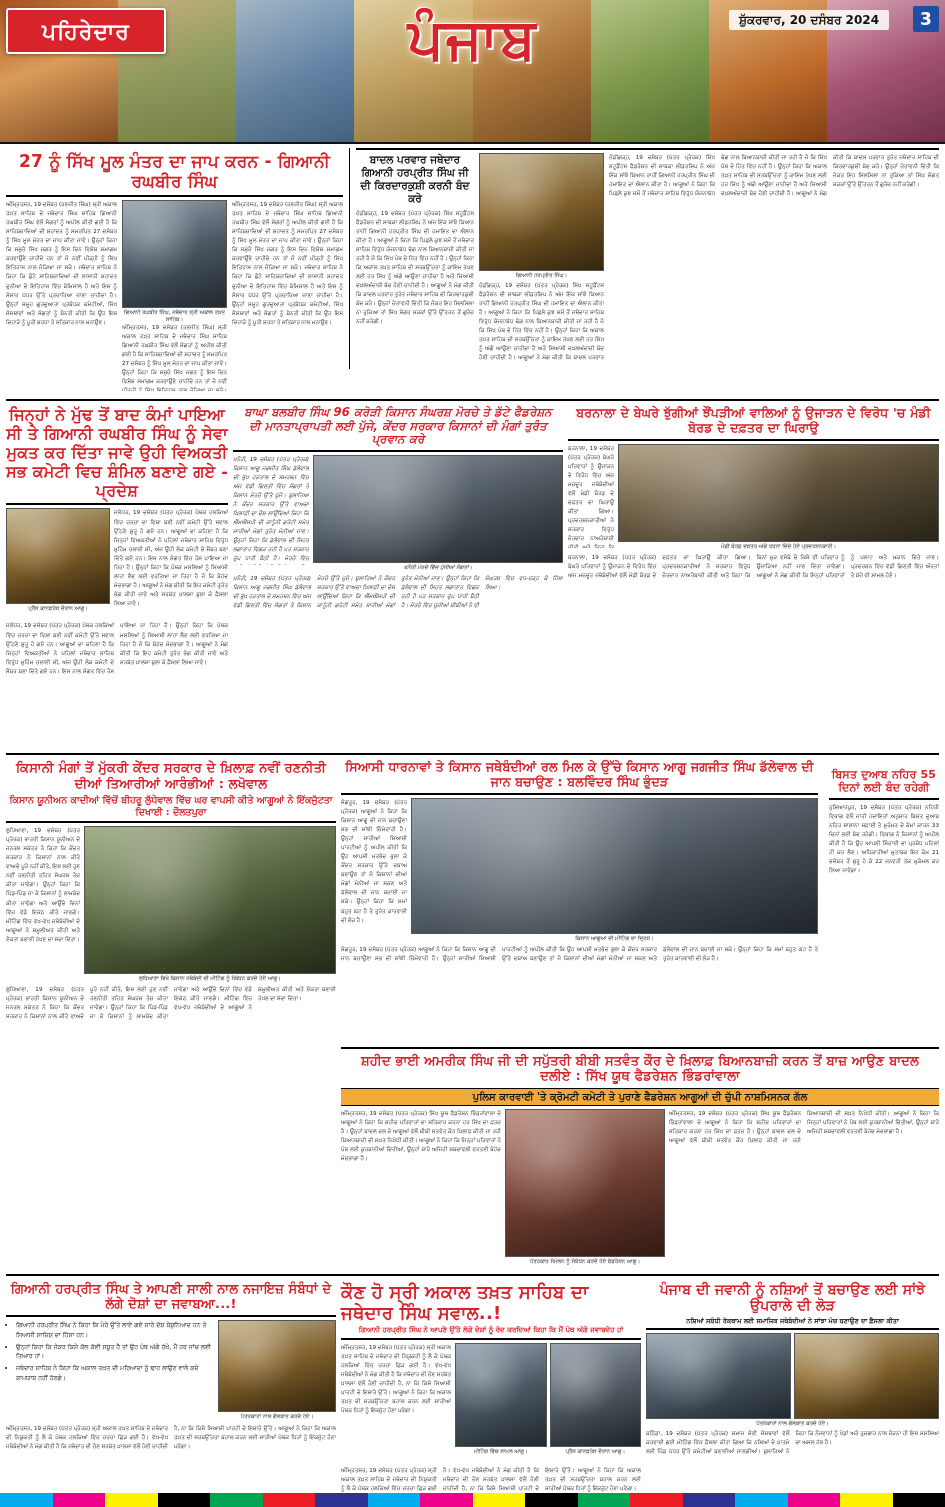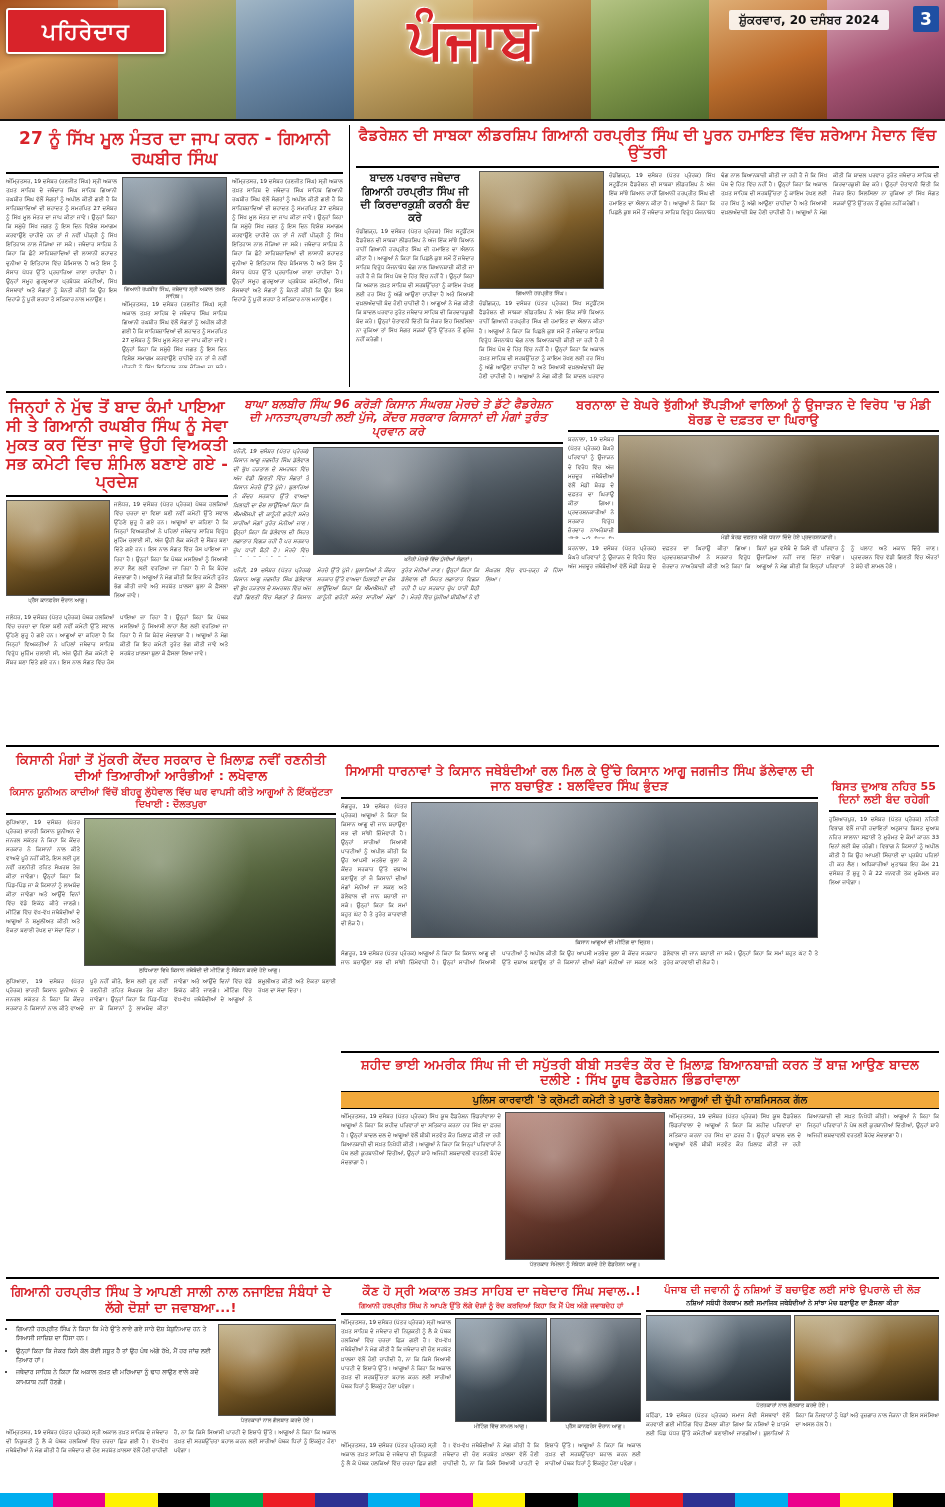--- a/index.html
+++ b/index.html
@@ -8,21 +8,21 @@
     width: 945px; height: 1507px;
     background: #ffffff;
     font-family: "DejaVu Sans", "Liberation Sans", sans-serif;
     overflow: hidden;
     position: relative;
   }
   .page { position:relative; width:945px; height:1507px; background:#fff; }
 
   
   .masthead {
-    position:relative; height:121px; width:945px;
+    position:relative; height:144px; width:945px;
     background: linear-gradient(90deg,#8d3c18 0%, #b4541d 12%, #c9b273 25%, #7aa0c0 38%, #e0c98d 50%, #b9894b 62%, #6f8f4a 75%, #c06a2a 88%, #8a3a16 100%);
     overflow:hidden; border-bottom:2px solid #111;
   }
   .mh-photos { position:absolute; inset:0; display:flex; }
   .mh-photos div { flex:1; height:100%; opacity:.92; }
   .p1{background:linear-gradient(160deg,#a8521f,#e0a45e 45%,#7e4c25);}
   .p2{background:linear-gradient(160deg,#cbb482,#8a9c5e 50%,#6b7a43);}
   .p3{background:linear-gradient(160deg,#9fb7cc,#5e7fa3 55%,#3e5b7a);}
   .p4{background:linear-gradient(160deg,#e6d3a0,#c5a05a 50%,#8a6a30);}
   .p5{background:linear-gradient(160deg,#d6a86a,#a76f34 50%,#6d4620);}
@@ -152,21 +152,20 @@
           </div>
           <div style="flex:1;">
             <div class="body-text" style="height:195px; overflow:hidden;">ਅੰਮ੍ਰਿਤਸਰ, 19 ਦਸੰਬਰ (ਰਣਜੀਤ ਸਿੰਘ) ਸ੍ਰੀ ਅਕਾਲ ਤਖ਼ਤ ਸਾਹਿਬ ਦੇ ਜਥੇਦਾਰ ਸਿੰਘ ਸਾਹਿਬ ਗਿਆਨੀ ਰਘਬੀਰ ਸਿੰਘ ਵੱਲੋਂ ਸੰਗਤਾਂ ਨੂੰ ਅਪੀਲ ਕੀਤੀ ਗਈ ਹੈ ਕਿ ਸਾਹਿਬਜ਼ਾਦਿਆਂ ਦੀ ਸ਼ਹਾਦਤ ਨੂੰ ਸਮਰਪਿਤ 27 ਦਸੰਬਰ ਨੂੰ ਸਿੱਖ ਮੂਲ ਮੰਤਰ ਦਾ ਜਾਪ ਕੀਤਾ ਜਾਵੇ। ਉਨ੍ਹਾਂ ਕਿਹਾ ਕਿ ਸਮੁੱਚੇ ਸਿੱਖ ਜਗਤ ਨੂੰ ਇਸ ਦਿਨ ਵਿਸ਼ੇਸ਼ ਸਮਾਗਮ ਕਰਵਾਉਣੇ ਚਾਹੀਦੇ ਹਨ ਤਾਂ ਜੋ ਨਵੀਂ ਪੀੜ੍ਹੀ ਨੂੰ ਸਿੱਖ ਇਤਿਹਾਸ ਨਾਲ ਜੋੜਿਆ ਜਾ ਸਕੇ। ਜਥੇਦਾਰ ਸਾਹਿਬ ਨੇ ਕਿਹਾ ਕਿ ਛੋਟੇ ਸਾਹਿਬਜ਼ਾਦਿਆਂ ਦੀ ਲਾਸਾਨੀ ਸ਼ਹਾਦਤ ਦੁਨੀਆ ਦੇ ਇਤਿਹਾਸ ਵਿੱਚ ਬੇਮਿਸਾਲ ਹੈ ਅਤੇ ਇਸ ਨੂੰ ਸੰਸਾਰ ਪੱਧਰ ਉੱਤੇ ਪ੍ਰਚਾਰਿਆ ਜਾਣਾ ਚਾਹੀਦਾ ਹੈ। ਉਨ੍ਹਾਂ ਸਮੂਹ ਗੁਰਦੁਆਰਾ ਪ੍ਰਬੰਧਕ ਕਮੇਟੀਆਂ, ਸਿੱਖ ਸੰਸਥਾਵਾਂ ਅਤੇ ਸੰਗਤਾਂ ਨੂੰ ਬੇਨਤੀ ਕੀਤੀ ਕਿ ਉਹ ਇਸ ਦਿਹਾੜੇ ਨੂੰ ਪੂਰੀ ਸ਼ਰਧਾ ਤੇ ਸਤਿਕਾਰ ਨਾਲ ਮਨਾਉਣ।</div>
           </div>
         </div>
       </div>
 
       <div style="width:6px;"></div>
 
       <div style="flex:1; border-left:1px solid #000; padding-left:6px;">
-        <div class="hl hl-lg" style="text-align:center; padding:2px 0 4px; font-size:15px;">ਫੈਡਰੇਸ਼ਨ ਦੀ ਸਾਬਕਾ ਲੀਡਰਸ਼ਿਪ ਗਿਆਨੀ ਹਰਪ੍ਰੀਤ ਸਿੰਘ ਦੀ ਪੂਰਨ ਹਮਾਇਤ ਵਿੱਚ ਸ਼ਰੇਆਮ ਮੈਦਾਨ ਵਿੱਚ ਉੱਤਰੀ</div>
         <div class="hbar" style="margin-bottom:3px;"></div>
         <div style="display:flex; gap:5px;">
           <div style="width:118px;">
             <div class="sub" style="padding-bottom:3px;">ਬਾਦਲ ਪਰਵਾਰ ਜਥੇਦਾਰ ਗਿਆਨੀ ਹਰਪ੍ਰੀਤ ਸਿੰਘ ਜੀ ਦੀ ਕਿਰਦਾਰਕੁਸ਼ੀ ਕਰਨੀ ਬੰਦ ਕਰੇ</div>
             <div class="body-text" style="height:160px; overflow:hidden;">ਚੰਡੀਗੜ੍ਹ, 19 ਦਸੰਬਰ (ਪੱਤਰ ਪ੍ਰੇਰਕ) ਸਿੱਖ ਸਟੂਡੈਂਟਸ ਫੈਡਰੇਸ਼ਨ ਦੀ ਸਾਬਕਾ ਲੀਡਰਸ਼ਿਪ ਨੇ ਅੱਜ ਇੱਕ ਸਾਂਝੇ ਬਿਆਨ ਰਾਹੀਂ ਗਿਆਨੀ ਹਰਪ੍ਰੀਤ ਸਿੰਘ ਦੀ ਹਮਾਇਤ ਦਾ ਐਲਾਨ ਕੀਤਾ ਹੈ। ਆਗੂਆਂ ਨੇ ਕਿਹਾ ਕਿ ਪਿਛਲੇ ਕੁਝ ਸਮੇਂ ਤੋਂ ਜਥੇਦਾਰ ਸਾਹਿਬ ਵਿਰੁੱਧ ਯੋਜਨਾਬੱਧ ਢੰਗ ਨਾਲ ਬਿਆਨਬਾਜ਼ੀ ਕੀਤੀ ਜਾ ਰਹੀ ਹੈ ਜੋ ਕਿ ਸਿੱਖ ਪੰਥ ਦੇ ਹਿੱਤ ਵਿੱਚ ਨਹੀਂ ਹੈ। ਉਨ੍ਹਾਂ ਕਿਹਾ ਕਿ ਅਕਾਲ ਤਖ਼ਤ ਸਾਹਿਬ ਦੀ ਸਰਬਉੱਚਤਾ ਨੂੰ ਕਾਇਮ ਰੱਖਣ ਲਈ ਹਰ ਸਿੱਖ ਨੂੰ ਅੱਗੇ ਆਉਣਾ ਚਾਹੀਦਾ ਹੈ ਅਤੇ ਸਿਆਸੀ ਦਖ਼ਲਅੰਦਾਜ਼ੀ ਬੰਦ ਹੋਣੀ ਚਾਹੀਦੀ ਹੈ। ਆਗੂਆਂ ਨੇ ਮੰਗ ਕੀਤੀ ਕਿ ਬਾਦਲ ਪਰਵਾਰ ਤੁਰੰਤ ਜਥੇਦਾਰ ਸਾਹਿਬ ਦੀ ਕਿਰਦਾਰਕੁਸ਼ੀ ਬੰਦ ਕਰੇ। ਉਨ੍ਹਾਂ ਚੇਤਾਵਨੀ ਦਿੱਤੀ ਕਿ ਜੇਕਰ ਇਹ ਸਿਲਸਿਲਾ ਨਾ ਰੁਕਿਆ ਤਾਂ ਸਿੱਖ ਸੰਗਤ ਸੜਕਾਂ ਉੱਤੇ ਉੱਤਰਨ ਤੋਂ ਗੁਰੇਜ਼ ਨਹੀਂ ਕਰੇਗੀ।</div>
           </div>
           <div style="width:125px;">
             <div class="photo ph-turban" style="height:118px;"></div>
             <div class="cap">ਗਿਆਨੀ ਹਰਪ੍ਰੀਤ ਸਿੰਘ।</div>
             <div class="body-text" style="height:80px; overflow:hidden; margin-top:2px;">ਚੰਡੀਗੜ੍ਹ, 19 ਦਸੰਬਰ (ਪੱਤਰ ਪ੍ਰੇਰਕ) ਸਿੱਖ ਸਟੂਡੈਂਟਸ ਫੈਡਰੇਸ਼ਨ ਦੀ ਸਾਬਕਾ ਲੀਡਰਸ਼ਿਪ ਨੇ ਅੱਜ ਇੱਕ ਸਾਂਝੇ ਬਿਆਨ ਰਾਹੀਂ ਗਿਆਨੀ ਹਰਪ੍ਰੀਤ ਸਿੰਘ ਦੀ ਹਮਾਇਤ ਦਾ ਐਲਾਨ ਕੀਤਾ ਹੈ। ਆਗੂਆਂ ਨੇ ਕਿਹਾ ਕਿ ਪਿਛਲੇ ਕੁਝ ਸਮੇਂ ਤੋਂ ਜਥੇਦਾਰ ਸਾਹਿਬ ਵਿਰੁੱਧ ਯੋਜਨਾਬੱਧ ਢੰਗ ਨਾਲ ਬਿਆਨਬਾਜ਼ੀ ਕੀਤੀ ਜਾ ਰਹੀ ਹੈ ਜੋ ਕਿ ਸਿੱਖ ਪੰਥ ਦੇ ਹਿੱਤ ਵਿੱਚ ਨਹੀਂ ਹੈ। ਉਨ੍ਹਾਂ ਕਿਹਾ ਕਿ ਅਕਾਲ ਤਖ਼ਤ ਸਾਹਿਬ ਦੀ ਸਰਬਉੱਚਤਾ ਨੂੰ ਕਾਇਮ ਰੱਖਣ ਲਈ ਹਰ ਸਿੱਖ ਨੂੰ ਅੱਗੇ ਆਉਣਾ ਚਾਹੀਦਾ ਹੈ ਅਤੇ ਸਿਆਸੀ ਦਖ਼ਲਅੰਦਾਜ਼ੀ ਬੰਦ ਹੋਣੀ ਚਾਹੀਦੀ ਹੈ। ਆਗੂਆਂ ਨੇ ਮੰਗ ਕੀਤੀ ਕਿ ਬਾਦਲ ਪਰਵਾਰ ਤੁਰੰਤ ਜਥੇਦਾਰ ਸਾਹਿਬ ਦੀ ਕਿਰਦਾਰਕੁਸ਼ੀ ਬੰਦ ਕਰੇ। ਉਨ੍ਹਾਂ ਚੇਤਾਵਨੀ ਦਿੱਤੀ ਕਿ ਜੇਕਰ ਇਹ ਸਿਲਸਿਲਾ ਨਾ ਰੁਕਿਆ ਤਾਂ ਸਿੱਖ ਸੰਗਤ ਸੜਕਾਂ ਉੱਤੇ ਉੱਤਰਨ ਤੋਂ ਗੁਰੇਜ਼ ਨਹੀਂ ਕਰੇਗੀ।</div>
@@ -248,21 +247,21 @@
             <div class="photo ph-green" style="height:148px;"></div>
             <div class="cap">ਲੁਧਿਆਣਾ ਵਿਖੇ ਕਿਸਾਨ ਜਥੇਬੰਦੀ ਦੀ ਮੀਟਿੰਗ ਨੂੰ ਸੰਬੋਧਨ ਕਰਦੇ ਹੋਏ ਆਗੂ।</div>
           </div>
         </div>
         <div class="body-text cols4" style="height:238px; overflow:hidden; margin-top:3px;">ਲੁਧਿਆਣਾ, 19 ਦਸੰਬਰ (ਪੱਤਰ ਪ੍ਰੇਰਕ) ਭਾਰਤੀ ਕਿਸਾਨ ਯੂਨੀਅਨ ਦੇ ਜਨਰਲ ਸਕੱਤਰ ਨੇ ਕਿਹਾ ਕਿ ਕੇਂਦਰ ਸਰਕਾਰ ਨੇ ਕਿਸਾਨਾਂ ਨਾਲ ਕੀਤੇ ਵਾਅਦੇ ਪੂਰੇ ਨਹੀਂ ਕੀਤੇ, ਇਸ ਲਈ ਹੁਣ ਨਵੀਂ ਰਣਨੀਤੀ ਤਹਿਤ ਸੰਘਰਸ਼ ਤੇਜ਼ ਕੀਤਾ ਜਾਵੇਗਾ। ਉਨ੍ਹਾਂ ਕਿਹਾ ਕਿ ਪਿੰਡ-ਪਿੰਡ ਜਾ ਕੇ ਕਿਸਾਨਾਂ ਨੂੰ ਲਾਮਬੰਦ ਕੀਤਾ ਜਾਵੇਗਾ ਅਤੇ ਆਉਂਦੇ ਦਿਨਾਂ ਵਿੱਚ ਵੱਡੇ ਇਕੱਠ ਕੀਤੇ ਜਾਣਗੇ। ਮੀਟਿੰਗ ਵਿੱਚ ਵੱਖ-ਵੱਖ ਜਥੇਬੰਦੀਆਂ ਦੇ ਆਗੂਆਂ ਨੇ ਸ਼ਮੂਲੀਅਤ ਕੀਤੀ ਅਤੇ ਏਕਤਾ ਬਣਾਈ ਰੱਖਣ ਦਾ ਸੱਦਾ ਦਿੱਤਾ।</div>
       </div>
 
       <div style="width:5px; border-left:1px solid #000;"></div>
 
       <div style="flex:1;">
-        <div class="flex" style="align-items:flex-end;margin-top:12px;">
+        <div class="flex" style="align-items:center;">
           <div style="flex:1;">
             <div class="hl hl-md" style="text-align:center; font-size:12.5px; padding:2px 2px 3px;">ਸਿਆਸੀ ਧਾਰਨਾਵਾਂ ਤੇ ਕਿਸਾਨ ਜਥੇਬੰਦੀਆਂ ਰਲ ਮਿਲ ਕੇ ਉੱਚੇ ਕਿਸਾਨ ਆਗੂ ਜਗਜੀਤ ਸਿੰਘ ਡੱਲੇਵਾਲ ਦੀ ਜਾਨ ਬਚਾਉਣ : ਬਲਵਿੰਦਰ ਸਿੰਘ ਭੁੰਦੜ</div>
             <div class="hbar" style="margin-bottom:3px;"></div>
             <div style="display:flex; gap:4px;">
               <div style="width:66px;">
                 <div class="body-text" style="height:138px; overflow:hidden;">ਸੰਗਰੂਰ, 19 ਦਸੰਬਰ (ਪੱਤਰ ਪ੍ਰੇਰਕ) ਆਗੂਆਂ ਨੇ ਕਿਹਾ ਕਿ ਕਿਸਾਨ ਆਗੂ ਦੀ ਜਾਨ ਬਚਾਉਣਾ ਸਭ ਦੀ ਸਾਂਝੀ ਜ਼ਿੰਮੇਵਾਰੀ ਹੈ। ਉਨ੍ਹਾਂ ਸਾਰੀਆਂ ਸਿਆਸੀ ਪਾਰਟੀਆਂ ਨੂੰ ਅਪੀਲ ਕੀਤੀ ਕਿ ਉਹ ਆਪਸੀ ਮਤਭੇਦ ਭੁਲਾ ਕੇ ਕੇਂਦਰ ਸਰਕਾਰ ਉੱਤੇ ਦਬਾਅ ਬਣਾਉਣ ਤਾਂ ਜੋ ਕਿਸਾਨਾਂ ਦੀਆਂ ਮੰਗਾਂ ਮੰਨੀਆਂ ਜਾ ਸਕਣ ਅਤੇ ਡੱਲੇਵਾਲ ਦੀ ਜਾਨ ਬਚਾਈ ਜਾ ਸਕੇ। ਉਨ੍ਹਾਂ ਕਿਹਾ ਕਿ ਸਮਾਂ ਬਹੁਤ ਘੱਟ ਹੈ ਤੇ ਤੁਰੰਤ ਕਾਰਵਾਈ ਦੀ ਲੋੜ ਹੈ।</div>
               </div>
               <div style="flex:1;">
                 <div class="photo ph-meeting" style="height:136px;"></div>
                 <div class="cap">ਕਿਸਾਨ ਆਗੂਆਂ ਦੀ ਮੀਟਿੰਗ ਦਾ ਦ੍ਰਿਸ਼।</div>
@@ -319,21 +318,21 @@
             <div class="photo ph-turban" style="height:92px;"></div>
             <div class="cap">ਪੱਤਰਕਾਰਾਂ ਨਾਲ ਗੱਲਬਾਤ ਕਰਦੇ ਹੋਏ।</div>
           </div>
         </div>
         <div class="body-text cols2" style="height:118px; overflow:hidden; margin-top:4px;">ਅੰਮ੍ਰਿਤਸਰ, 19 ਦਸੰਬਰ (ਪੱਤਰ ਪ੍ਰੇਰਕ) ਸ੍ਰੀ ਅਕਾਲ ਤਖ਼ਤ ਸਾਹਿਬ ਦੇ ਜਥੇਦਾਰ ਦੀ ਨਿਯੁਕਤੀ ਨੂੰ ਲੈ ਕੇ ਪੰਥਕ ਹਲਕਿਆਂ ਵਿੱਚ ਚਰਚਾ ਛਿੜ ਗਈ ਹੈ। ਵੱਖ-ਵੱਖ ਜਥੇਬੰਦੀਆਂ ਨੇ ਮੰਗ ਕੀਤੀ ਹੈ ਕਿ ਜਥੇਦਾਰ ਦੀ ਚੋਣ ਸਰਬੱਤ ਖ਼ਾਲਸਾ ਵੱਲੋਂ ਹੋਣੀ ਚਾਹੀਦੀ ਹੈ, ਨਾ ਕਿ ਕਿਸੇ ਸਿਆਸੀ ਪਾਰਟੀ ਦੇ ਇਸ਼ਾਰੇ ਉੱਤੇ। ਆਗੂਆਂ ਨੇ ਕਿਹਾ ਕਿ ਅਕਾਲ ਤਖ਼ਤ ਦੀ ਸਰਬਉੱਚਤਾ ਬਹਾਲ ਕਰਨ ਲਈ ਸਾਰੀਆਂ ਪੰਥਕ ਧਿਰਾਂ ਨੂੰ ਇੱਕਜੁੱਟ ਹੋਣਾ ਪਵੇਗਾ।</div>
       </div>
 
       <div style="width:5px; border-left:1px solid #000;"></div>
 
       <div style="width:300px;">
-        <div class="hl hl-md" style="text-align:right; font-size:12px; padding:2px 0 3px;">ਕੌਣ ਹੋ ਸ੍ਰੀ ਅਕਾਲ ਤਖ਼ਤ ਸਾਹਿਬ ਦਾ ਜਥੇਦਾਰ ਸਿੰਘ ਸਵਾਲ..!</div>
+        <div class="hl hl-md" style="text-align:left; font-size:18px; padding:2px 0 3px;">ਕੌਣ ਹੋ ਸ੍ਰੀ ਅਕਾਲ ਤਖ਼ਤ ਸਾਹਿਬ ਦਾ ਜਥੇਦਾਰ ਸਿੰਘ ਸਵਾਲ..!</div>
         <div class="sub" style="font-size:7px; color:#d8232a; padding-bottom:3px;">ਗਿਆਨੀ ਹਰਪ੍ਰੀਤ ਸਿੰਘ ਨੇ ਆਪਣੇ ਉੱਤੇ ਲੱਗੇ ਦੋਸ਼ਾਂ ਨੂੰ ਰੱਦ ਕਰਦਿਆਂ ਕਿਹਾ ਕਿ ਮੈਂ ਪੰਥ ਅੱਗੇ ਜਵਾਬਦੇਹ ਹਾਂ</div>
         <div class="hbar" style="margin-bottom:3px;"></div>
         <div style="display:flex; gap:4px;">
           <div style="width:110px;">
             <div class="body-text" style="height:120px; overflow:hidden;">ਅੰਮ੍ਰਿਤਸਰ, 19 ਦਸੰਬਰ (ਪੱਤਰ ਪ੍ਰੇਰਕ) ਸ੍ਰੀ ਅਕਾਲ ਤਖ਼ਤ ਸਾਹਿਬ ਦੇ ਜਥੇਦਾਰ ਦੀ ਨਿਯੁਕਤੀ ਨੂੰ ਲੈ ਕੇ ਪੰਥਕ ਹਲਕਿਆਂ ਵਿੱਚ ਚਰਚਾ ਛਿੜ ਗਈ ਹੈ। ਵੱਖ-ਵੱਖ ਜਥੇਬੰਦੀਆਂ ਨੇ ਮੰਗ ਕੀਤੀ ਹੈ ਕਿ ਜਥੇਦਾਰ ਦੀ ਚੋਣ ਸਰਬੱਤ ਖ਼ਾਲਸਾ ਵੱਲੋਂ ਹੋਣੀ ਚਾਹੀਦੀ ਹੈ, ਨਾ ਕਿ ਕਿਸੇ ਸਿਆਸੀ ਪਾਰਟੀ ਦੇ ਇਸ਼ਾਰੇ ਉੱਤੇ। ਆਗੂਆਂ ਨੇ ਕਿਹਾ ਕਿ ਅਕਾਲ ਤਖ਼ਤ ਦੀ ਸਰਬਉੱਚਤਾ ਬਹਾਲ ਕਰਨ ਲਈ ਸਾਰੀਆਂ ਪੰਥਕ ਧਿਰਾਂ ਨੂੰ ਇੱਕਜੁੱਟ ਹੋਣਾ ਪਵੇਗਾ।</div>
           </div>
           <div style="flex:1; display:flex; gap:3px;">
             <div style="flex:1;">
               <div class="photo ph-portrait" style="height:104px;"></div>
               <div class="cap">ਮੀਟਿੰਗ ਵਿੱਚ ਸ਼ਾਮਲ ਆਗੂ।</div>
@@ -343,21 +342,21 @@
               <div class="cap">ਪ੍ਰੈੱਸ ਕਾਨਫਰੰਸ ਦੌਰਾਨ ਆਗੂ।</div>
             </div>
           </div>
         </div>
         <div class="body-text cols3" style="height:72px; overflow:hidden; margin-top:3px;">ਅੰਮ੍ਰਿਤਸਰ, 19 ਦਸੰਬਰ (ਪੱਤਰ ਪ੍ਰੇਰਕ) ਸ੍ਰੀ ਅਕਾਲ ਤਖ਼ਤ ਸਾਹਿਬ ਦੇ ਜਥੇਦਾਰ ਦੀ ਨਿਯੁਕਤੀ ਨੂੰ ਲੈ ਕੇ ਪੰਥਕ ਹਲਕਿਆਂ ਵਿੱਚ ਚਰਚਾ ਛਿੜ ਗਈ ਹੈ। ਵੱਖ-ਵੱਖ ਜਥੇਬੰਦੀਆਂ ਨੇ ਮੰਗ ਕੀਤੀ ਹੈ ਕਿ ਜਥੇਦਾਰ ਦੀ ਚੋਣ ਸਰਬੱਤ ਖ਼ਾਲਸਾ ਵੱਲੋਂ ਹੋਣੀ ਚਾਹੀਦੀ ਹੈ, ਨਾ ਕਿ ਕਿਸੇ ਸਿਆਸੀ ਪਾਰਟੀ ਦੇ ਇਸ਼ਾਰੇ ਉੱਤੇ। ਆਗੂਆਂ ਨੇ ਕਿਹਾ ਕਿ ਅਕਾਲ ਤਖ਼ਤ ਦੀ ਸਰਬਉੱਚਤਾ ਬਹਾਲ ਕਰਨ ਲਈ ਸਾਰੀਆਂ ਪੰਥਕ ਧਿਰਾਂ ਨੂੰ ਇੱਕਜੁੱਟ ਹੋਣਾ ਪਵੇਗਾ।</div>
       </div>
 
       <div style="width:5px; border-left:1px solid #000;"></div>
 
       <div style="flex:1;">
-        <div class="hl hl-sm" style="text-align:center; font-size:10px; padding:2px 0 3px;">ਪੰਜਾਬ ਦੀ ਜਵਾਨੀ ਨੂੰ ਨਸ਼ਿਆਂ ਤੋਂ ਬਚਾਉਣ ਲਈ ਸਾਂਝੇ ਉਪਰਾਲੇ ਦੀ ਲੋੜ</div>
+        <div class="hl hl-sm" style="text-align:center; font-size:14px; padding:2px 0 3px;">ਪੰਜਾਬ ਦੀ ਜਵਾਨੀ ਨੂੰ ਨਸ਼ਿਆਂ ਤੋਂ ਬਚਾਉਣ ਲਈ ਸਾਂਝੇ ਉਪਰਾਲੇ ਦੀ ਲੋੜ</div>
         <div class="sub" style="font-size:6.5px; padding-bottom:3px;">ਨਸ਼ਿਆਂ ਸਬੰਧੀ ਰੋਕਥਾਮ ਲਈ ਸਮਾਜਿਕ ਜਥੇਬੰਦੀਆਂ ਨੇ ਸਾਂਝਾ ਮੰਚ ਬਣਾਉਣ ਦਾ ਫ਼ੈਸਲਾ ਕੀਤਾ</div>
         <div class="hbar" style="margin-bottom:3px;"></div>
         <div style="display:flex; gap:3px;">
           <div style="flex:1;">
             <div class="photo ph-portrait" style="height:86px;"></div>
           </div>
           <div style="flex:1;">
             <div class="photo ph-turban" style="height:86px;"></div>
           </div>
         </div>

